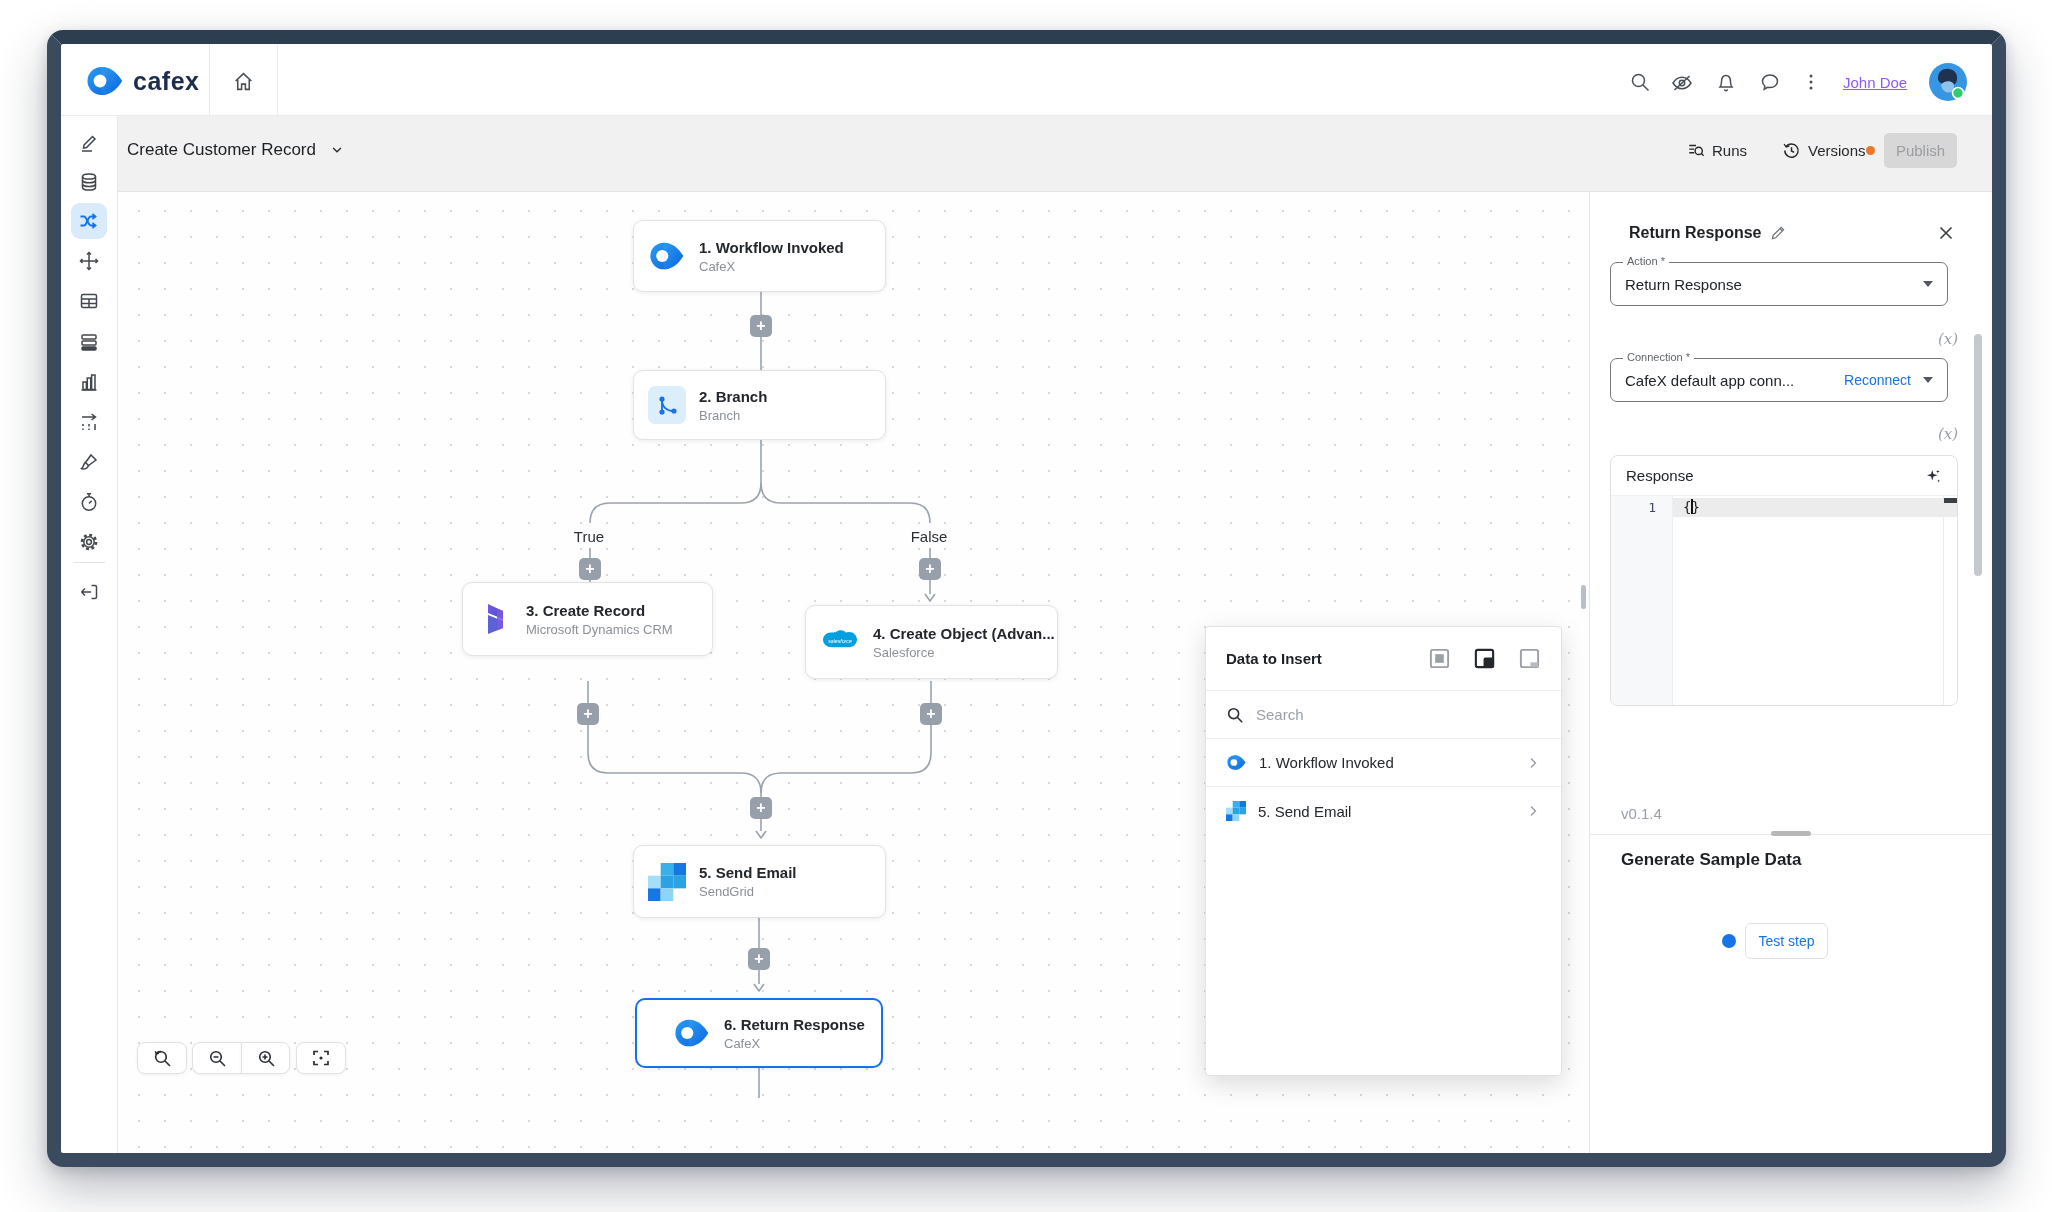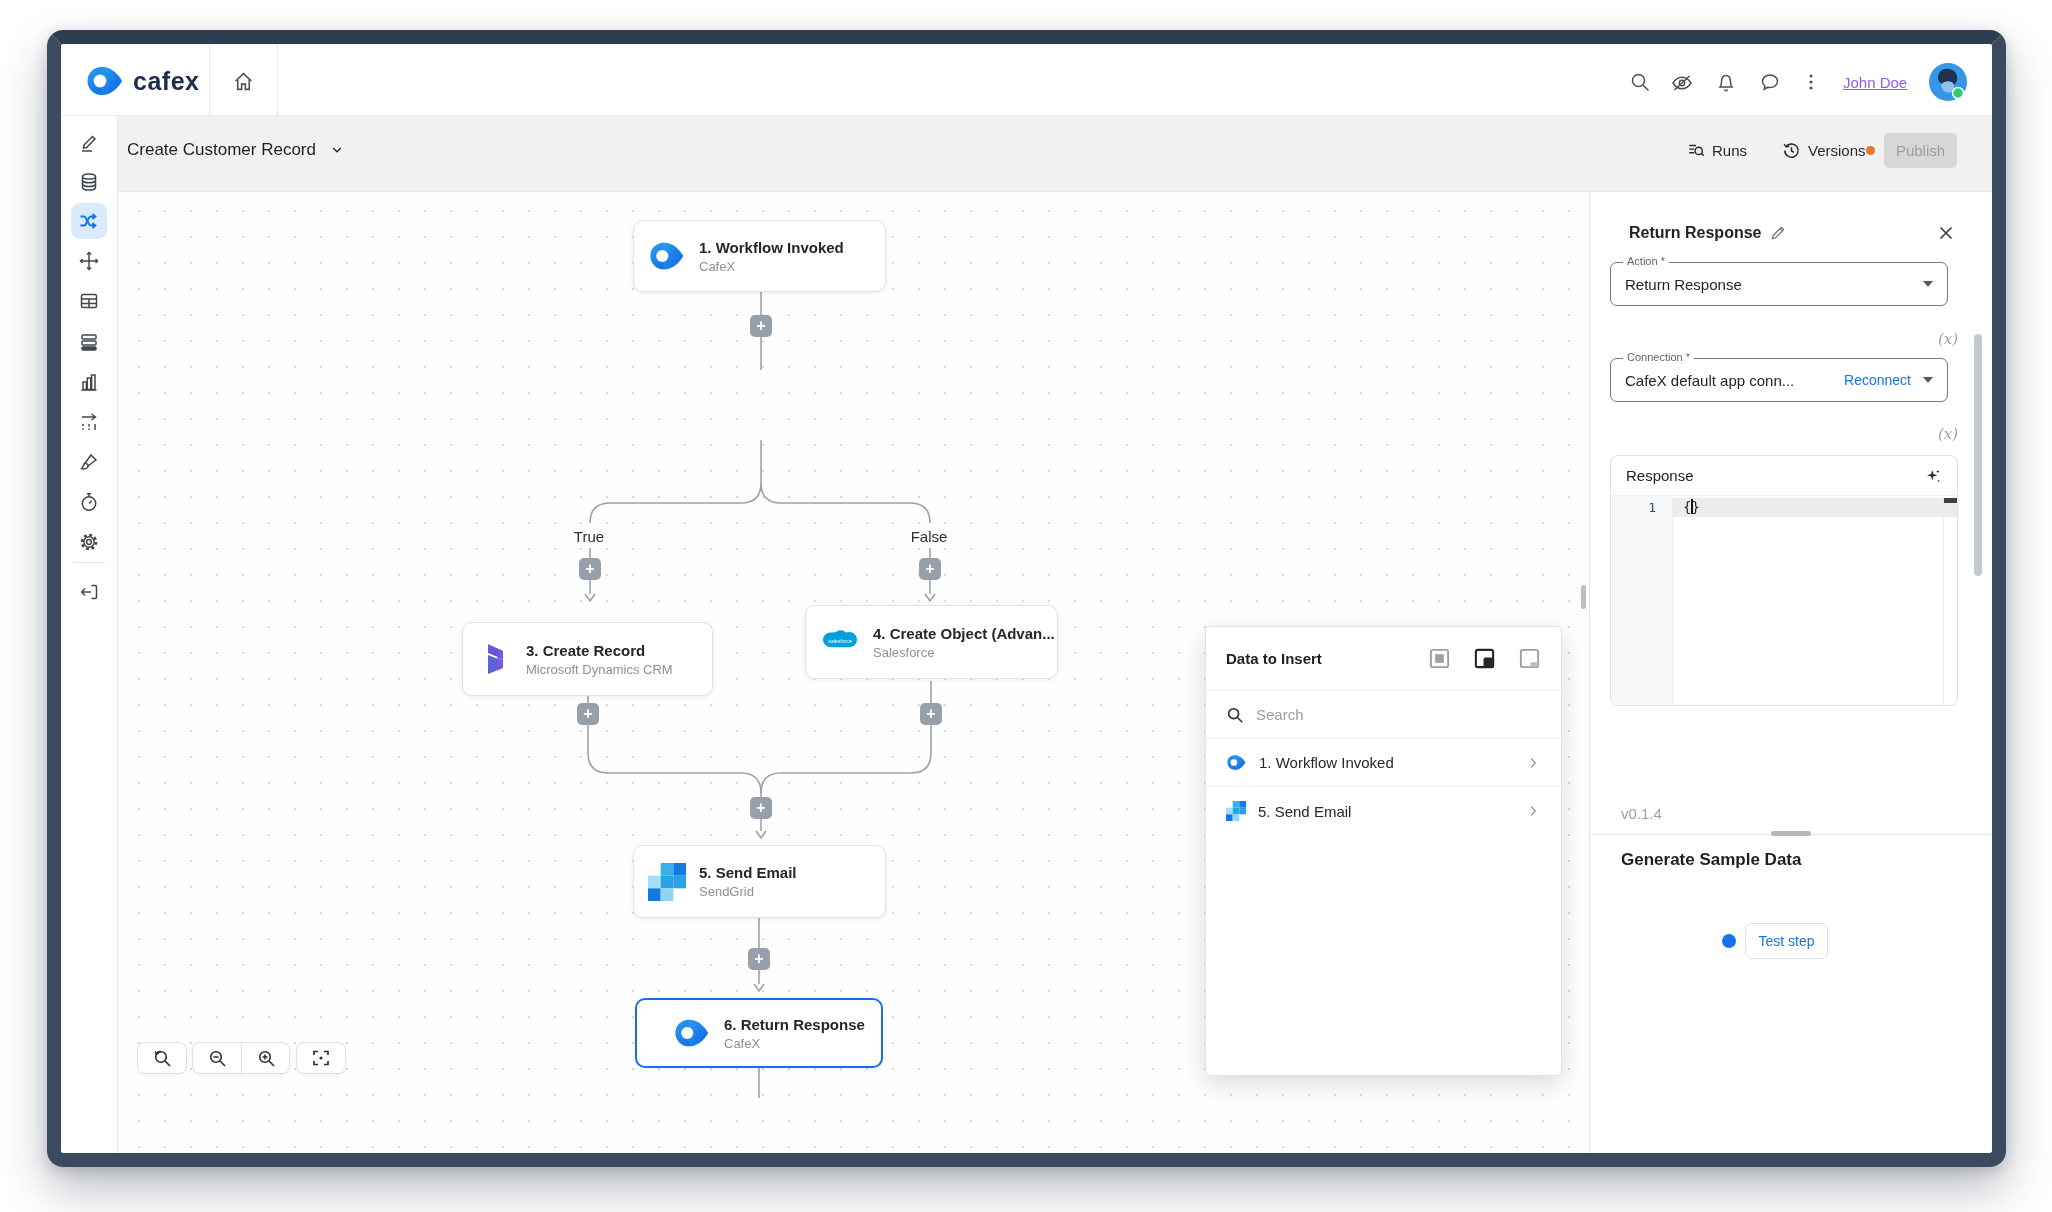--- a/index.html
+++ b/index.html
@@ -129,22 +129,42 @@
           <svg width="38" height="38" viewBox="0 0 40 40">
             <use href="#cafex-mark"></use>
           </svg>
         </span>
       <span>
           <div class="n-title">1. Workflow Invoked</div>
           <div class="n-sub">CafeX</div>
         </span>
     </div>
 
-
-    <div class="node" style="left:462px;top:622px;width:251px;height:74px;">
+    <div class="node" style="left:633px;top:370px;width:253px;height:70px;">
+      <span>
+          <svg width="38" height="38" viewBox="0 0 38 38">
+            <rect width="38" height="38" rx="7" fill="#ddeefb"></rect>
+            <g stroke="#1674e8" stroke-width="1.9" fill="none">
+              <path d="M14 14 V25"></path>
+              <path d="M14 14 C14 21 19 25 25 25"></path>
+            </g>
+            <g fill="#1674e8">
+              <circle cx="14" cy="13" r="2.6"></circle>
+              <circle cx="14" cy="26" r="2.6"></circle>
+              <circle cx="26" cy="25" r="2.6"></circle>
+            </g>
+          </svg>
+        </span>
+      <span>
+          <div class="n-title">2. Branch</div>
+          <div class="n-sub">Branch</div>
+        </span>
+    </div>
+
+    <div class="node" style="left:462px;top:582px;width:251px;height:74px;">
       <span>
           <svg width="36" height="36" viewBox="0 0 36 36">
             <path d="M11 3 L26 10 V18 L11 12 Z" fill="url(#dyng)"></path>
             <path d="M11 14 L26 20 V27 L11 33 Z" fill="#5c62d6"></path>
             <path d="M26 10 V27 L20 29.5 V7.5 Z" fill="#7e57e8" opacity=".85"></path>
           </svg>
         </span>
       <span>
           <div class="n-title">3. Create Record</div>
           <div class="n-sub">Microsoft Dynamics CRM</div>

